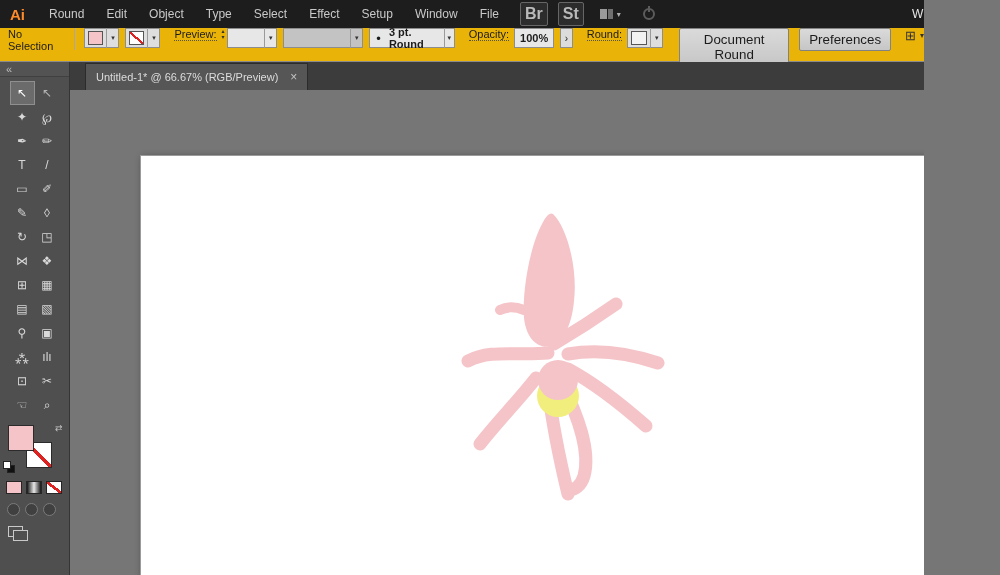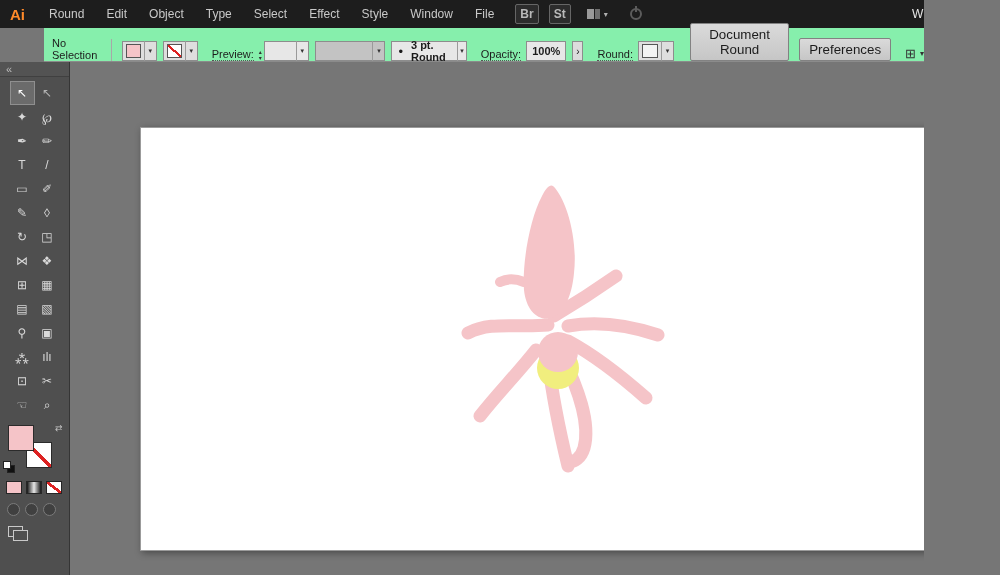--- a/index.html
+++ b/index.html
@@ -5,34 +5,34 @@
   * { box-sizing: border-box; margin: 0; padding: 0; }
   html,body { width:1000px; height:575px; overflow:hidden; }
   body { font-family:"Liberation Sans", sans-serif; background:#767676; }
   .app { width:924px; height:575px; display:flex; flex-direction:column; }
 
   
   .menu-bar { height:28px; background:#1d1d1d; display:flex; align-items:center;
               color:#c9c9c9; font-size:12px; flex:0 0 auto; }
   .logo { color:#ff8a2a; font-weight:bold; font-size:15px; padding:0 13px 0 10px; }
   .menu-item { padding:0 11px; cursor:default; }
-  .mini-btn { border:1px solid #666; color:#b9b9b9; font-size:12px; font-weight:bold;
+  .mini-btn { border:1px solid #666; color:#b9b9b9; font-size:16px; font-weight:bold;
               padding:2px 4px; margin-left:10px; border-radius:2px; background:#2c2c2c; }
   .ws-icon { display:inline-flex; gap:1px; margin-left:16px; }
   .ws-icon i { display:block; width:7px; height:10px; background:#9a9a9a; }
   .ws-icon i.small { width:5px; height:10px; background:#6f6f6f; }
   .caret { font-size:8px; color:#b0b0b0; margin-left:4px; }
   .power-icon { width:12px; height:12px; border:2px solid #5c5c5c; border-radius:50%;
                 margin-left:22px; position:relative; }
   .power-icon i { position:absolute; left:3px; top:-4px; width:2px; height:6px; background:#5c5c5c; }
   .menu-right { margin-left:auto; padding-right:1px; color:#e8e8e8; overflow:hidden; width:12px; }
 
   
-  .control-bar { height:34px; background:#86efac; border-bottom:1px solid #8b8b8b;
-                 display:flex; align-items:flex-end; font-size:11px; color:#1c1c1c; flex:0 0 auto;margin-left:44px; }
+  .control-bar { height:34px; background:#eab308; border-bottom:1px solid #8b8b8b;
+                 display:flex; align-items:flex-start; font-size:11px; color:#1c1c1c; flex:0 0 auto; }
   .status { padding:0 10px 0 8px; width:82px; }
   .vsep { width:1px; height:22px; background:#a8a8a8; margin-right:10px; }
   .swatch-combo { display:flex; align-items:center; border:1px solid #8d8d8d; background:#dedede;
                   height:20px; margin-right:6px; }
   .swatch-sm { width:15px; height:14px; border:1px solid #555; margin:0 3px; background:#fff; }
   .slash { background-image:linear-gradient(to top right,#fff 44%,#d22 44%,#d22 56%,#fff 56%); }
   .caret-box { width:12px; height:20px; border-left:1px solid #9a9a9a; display:flex;
                align-items:center; justify-content:center; font-size:7px; color:#333; }
   .ctl-label { margin:0 5px 0 8px; border-bottom:1px dotted #555; cursor:default; }
   .stepper { display:flex; flex-direction:column; line-height:6px; font-size:6px; color:#333;
@@ -103,21 +103,21 @@
 <div class="app">
 
   <div class="menu-bar">
     <div class="logo">Ai</div>
     <span class="menu-item">Round</span>
     <span class="menu-item">Edit</span>
     <span class="menu-item">Object</span>
     <span class="menu-item">Type</span>
     <span class="menu-item">Select</span>
     <span class="menu-item">Effect</span>
-    <span class="menu-item">Style</span>
+    <span class="menu-item">Setup</span>
     <span class="menu-item">Window</span>
     <span class="menu-item">File</span>
     <span class="mini-btn">Br</span>
     <span class="mini-btn">St</span>
     <span class="ws-icon">
         <i></i>
         <i class="small"></i>
       </span>
     <span class="caret">▾</span>
     <span class="power-icon">
@@ -236,20 +236,26 @@
         <div class="circle"></div>
       </div>
 
       <div class="screen-mode">
           <i></i>
           <i></i>
         </div>
     </div>
 
     <div class="doc-area">
+      <div class="tab-strip">
+        <div class="tab">
+          <span>Untitled-1* @ 66.67% (RGB/Preview)</span>
+          <span class="close">×</span>
+        </div>
+      </div>
 
       <div class="canvas">
         <div class="artboard">
           <svg class="squid" width="210" height="295" viewBox="0 0 210 295">
             <g fill="none" stroke-width="13" stroke-linecap="round">
               <path d="M 12 155 C 35 143, 60 150, 92 147" stroke="#f5c4c8"></path>
               <path d="M 98 138 C 120 125, 140 112, 160 98" stroke="#f5c4c8"></path>
               <path d="M 112 148 C 140 143, 172 147, 202 157" stroke="#f5c4c8"></path>
               <path d="M 112 163 C 140 178, 165 198, 190 220" stroke="#f5c4c8"></path>
               <path d="M 105 175 C 122 210, 135 245, 128 270 C 125 280, 118 285, 112 283" stroke="#f5c4c8"></path>

